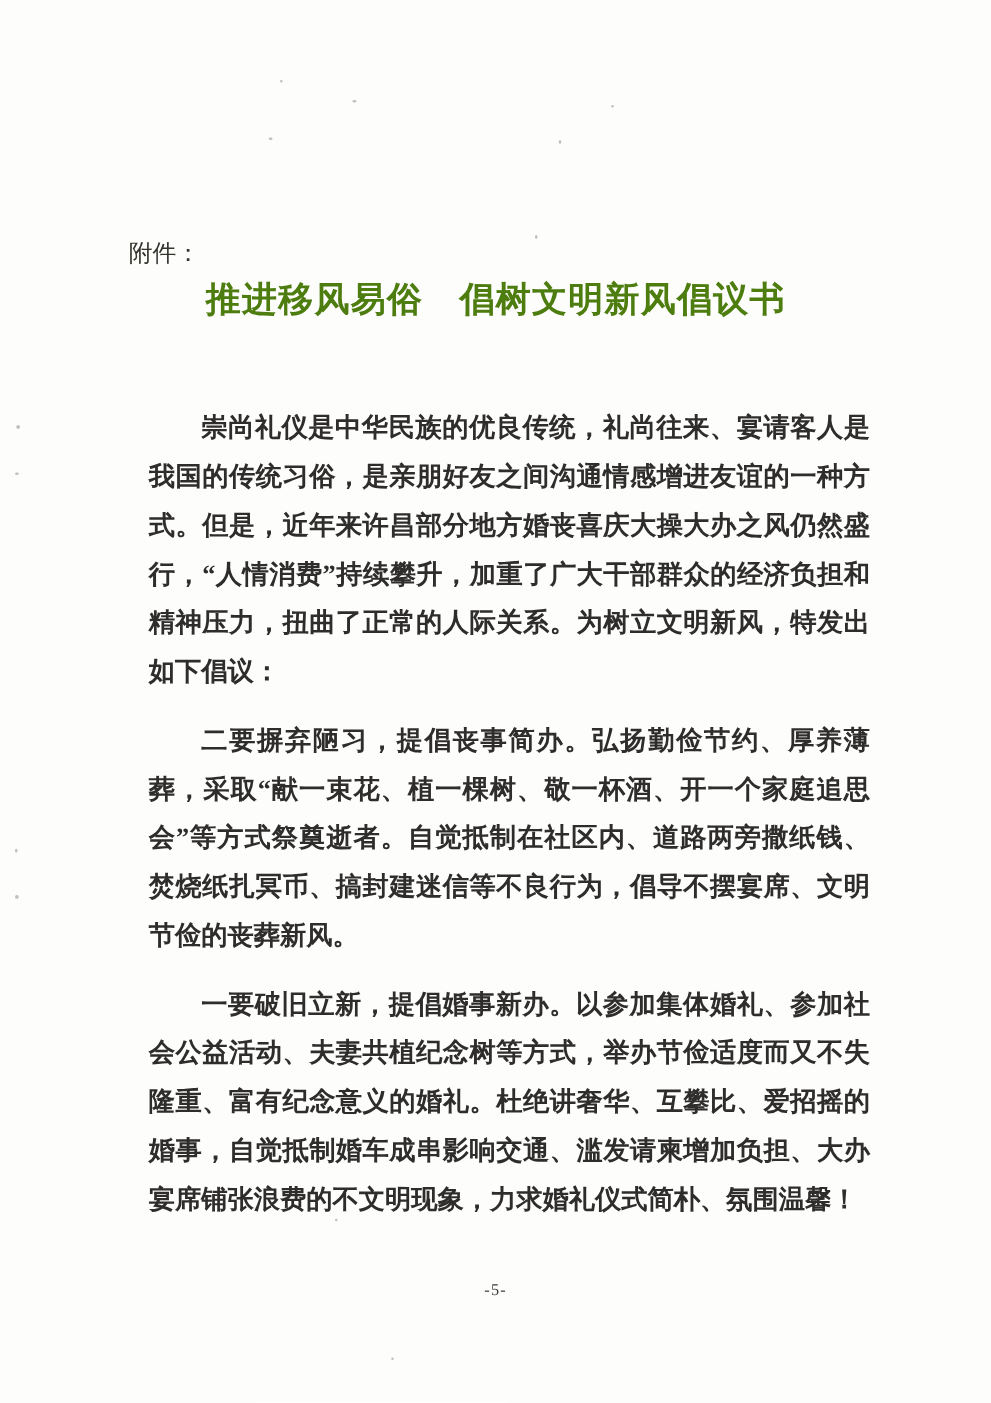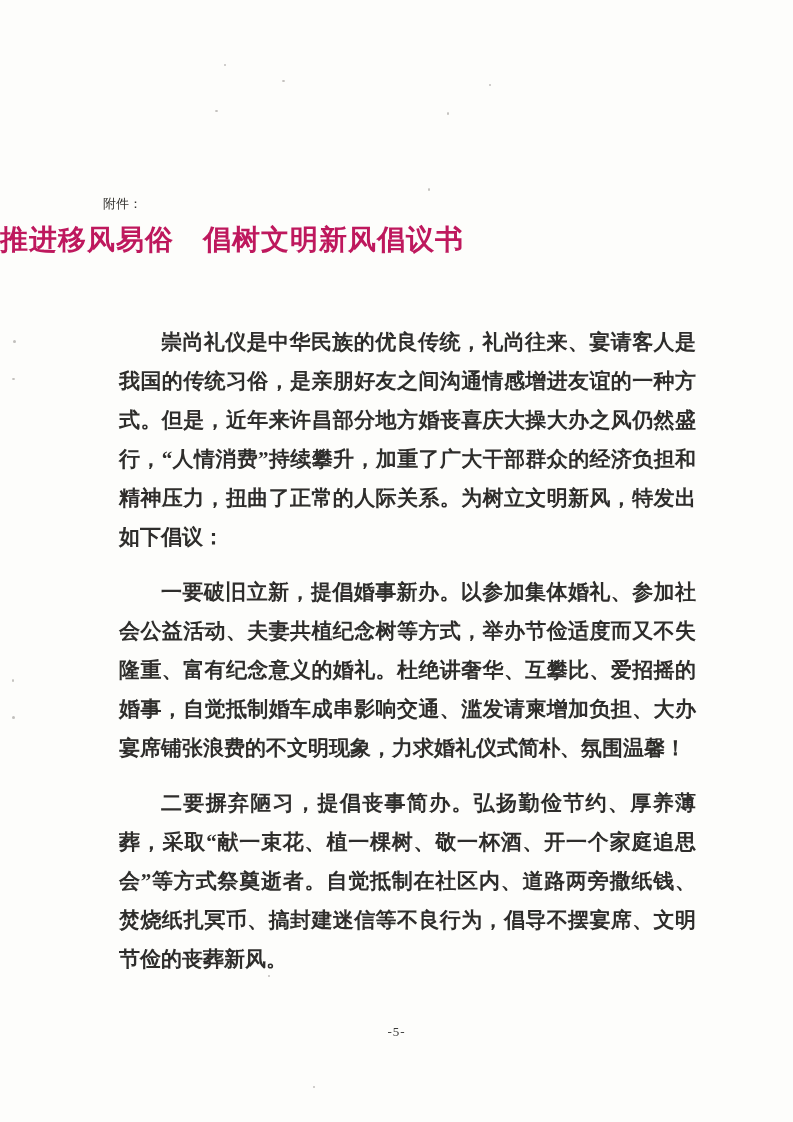--- a/index.html
+++ b/index.html
@@ -14,35 +14,35 @@
     margin: 0 auto;
     background: #fdfdfb;
     overflow: hidden;
     font-family: "Liberation Serif", "DejaVu Serif", serif;
     color: #2e2d2b;
   }
   .attachment {
     position: absolute;
     left: 103px;
     top: 192px;
-    font-size: 13px;
+    font-size: 19px;
     line-height: 24px;
     color: #34332f;
   }
   .doc-title {
     position: absolute;
     left: 0;
     right: 0;
     top: 221px;
     margin: 0;
-    text-align: left;
+    text-align: center;
     font-size: 28px;
     font-weight: bold;
     letter-spacing: 1px;
-    color: #be185d;
+    color: #4d7c0f;
     font-family: "Liberation Serif", "DejaVu Serif", serif;
   }
   .doc-body {
     position: absolute;
     left: 103px;
     top: 307px;
     width: 609px;
     font-size: 21px;
     line-height: 39px;
     text-align: justify;
@@ -95,22 +95,22 @@
 
 <div class="page">
 
   <div class="attachment">附件：</div>
 
   <h1 class="doc-title">推进移风易俗　倡树文明新风倡议书</h1>
 
   <div class="doc-body">
     <div id="paragraphs">
         <p class="para">崇尚礼仪是中华民族的优良传统，礼尚往来、宴请客人是我国的传统习俗，是亲朋好友之间沟通情感增进友谊的一种方式。但是，近年来许昌部分地方婚丧喜庆大操大办之风仍然盛行，“人情消费”持续攀升，加重了广大干部群众的经济负担和精神压力，扭曲了正常的人际关系。为树立文明新风，特发出如下倡议：</p>
+        <p class="para">二要摒弃陋习，提倡丧事简办。弘扬勤俭节约、厚养薄葬，采取“献一束花、植一棵树、敬一杯酒、开一个家庭追思会”等方式祭奠逝者。自觉抵制在社区内、道路两旁撒纸钱、焚烧纸扎冥币、搞封建迷信等不良行为，倡导不摆宴席、文明节俭的丧葬新风。</p>
         <p class="para">一要破旧立新，提倡婚事新办。以参加集体婚礼、参加社会公益活动、夫妻共植纪念树等方式，举办节俭适度而又不失隆重、富有纪念意义的婚礼。杜绝讲奢华、互攀比、爱招摇的婚事，自觉抵制婚车成串影响交通、滥发请柬增加负担、大办宴席铺张浪费的不文明现象，力求婚礼仪式简朴、氛围温馨！</p>
-        <p class="para">二要摒弃陋习，提倡丧事简办。弘扬勤俭节约、厚养薄葬，采取“献一束花、植一棵树、敬一杯酒、开一个家庭追思会”等方式祭奠逝者。自觉抵制在社区内、道路两旁撒纸钱、焚烧纸扎冥币、搞封建迷信等不良行为，倡导不摆宴席、文明节俭的丧葬新风。</p>
       </div>
   </div>
 
   <div class="page-number">-5-</div>
 
   <span class="speck s1"></span>
   <span class="speck s2"></span>
   <span class="speck s3"></span>
   <span class="speck s4"></span>
   <span class="speck s5"></span>

